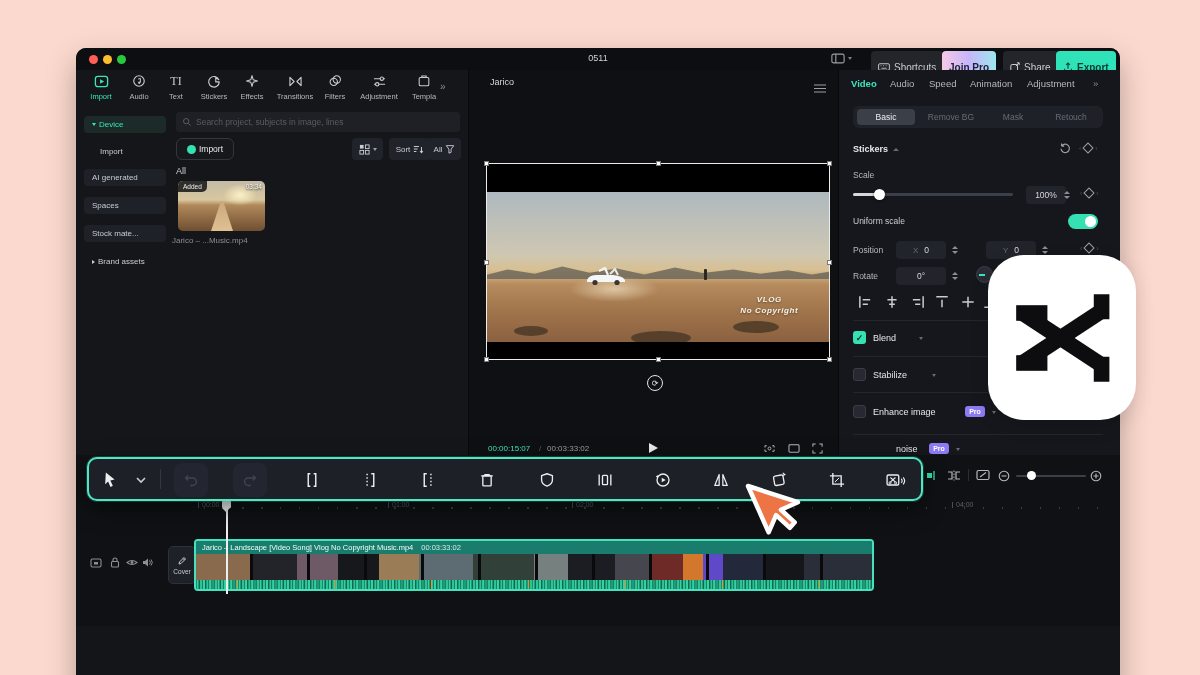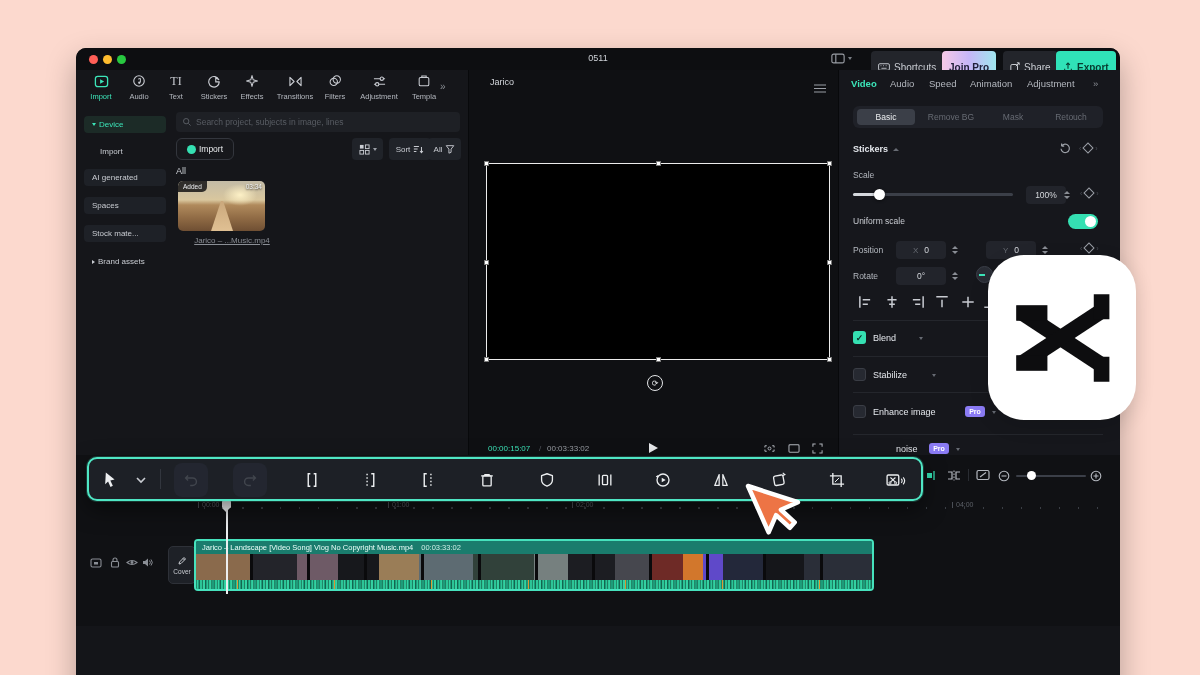--- a/index.html
+++ b/index.html
@@ -296,33 +296,52 @@
   </div>
 
   <div class="abs" style="left:100px;top:118px;font-size:9px;color:#c9ccd2;">All</div>
 
   <div class="thumb">
     <div class="sun"></div>
     <div class="road"></div>
     <div class="badge">Added</div>
     <div class="dur">03:34</div>
   </div>
-  <div class="abs" style="left:96px;top:188px;width:120px;text-align:center;font-size:8px;color:#8a8e95;text-decoration:underline;">Jarico – ...Music.mp4</div>
+  <div class="abs" style="left:96px;top:188px;width:120px;font-size:8px;color:#8a8e95;">Jarico – ...Music.mp4</div>
 
   <div class="panel" style="left:393px;top:22px;width:369px;height:385px;background:#0f1013;"></div>
   <div class="seam" style="left:762px;top:22px;width:1px;height:385px;"></div>
 
   <div class="abs" style="left:414px;top:29px;font-size:9px;color:#d5d8dd;">Jarico</div>
   <div class="abs" style="left:738px;top:31px;">
     <svg width="12" height="9" viewBox="0 0 12 9">
         <path d="M0 1 h12 M0 4.5 h12 M0 8 h12" stroke="#9a9ea5" stroke-width="1.2"></path>
       </svg>
   </div>
 
   <div class="preview">
+    <div class="scene">
+      <div class="mtns"></div>
+      <div class="dust"></div>
+      <svg class="abs" style="left:27%;top:50%;" width="52" height="20" viewBox="0 0 52 20">
+        <path d="M20 4 L26 1 L29 8" stroke="#f2f3f4" stroke-width="2.2" fill="none"></path>
+        <path d="M31 7 L36 2 L39 8" stroke="#e8e9ea" stroke-width="2" fill="none"></path>
+        <path d="M8 13 Q10 8 18 8 L34 8 Q44 9 46 13 L46 15 L8 15 Z" fill="#f5f6f7"></path>
+        <circle cx="16" cy="15.5" r="2.6" fill="#3a352e"></circle>
+          <circle cx="38" cy="15.5" r="2.6" fill="#3a352e"></circle>
+      </svg>
+      <div class="person"></div>
+      <div class="bush" style="left:8%;bottom:4%;width:34px;height:10px;"></div>
+      <div class="bush" style="left:42%;bottom:-2%;width:60px;height:14px;"></div>
+      <div class="bush" style="left:72%;bottom:6%;width:46px;height:12px;"></div>
+      <div class="vlog-text">
+        <div>VLOG</div>
+        <div>No Copyright</div>
+      </div>
+    </div>
 
     <div class="handle" style="left:-3px;top:-3px;"></div>
     <div class="handle" style="left:50%;top:-3px;margin-left:-2px;"></div>
     <div class="handle" style="right:-3px;top:-3px;"></div>
     <div class="handle" style="left:-3px;top:50%;margin-top:-2px;"></div>
     <div class="handle" style="right:-3px;top:50%;margin-top:-2px;"></div>
     <div class="handle" style="left:-3px;bottom:-3px;"></div>
     <div class="handle" style="left:50%;bottom:-3px;margin-left:-2px;"></div>
     <div class="handle" style="right:-3px;bottom:-3px;"></div>
   </div>

